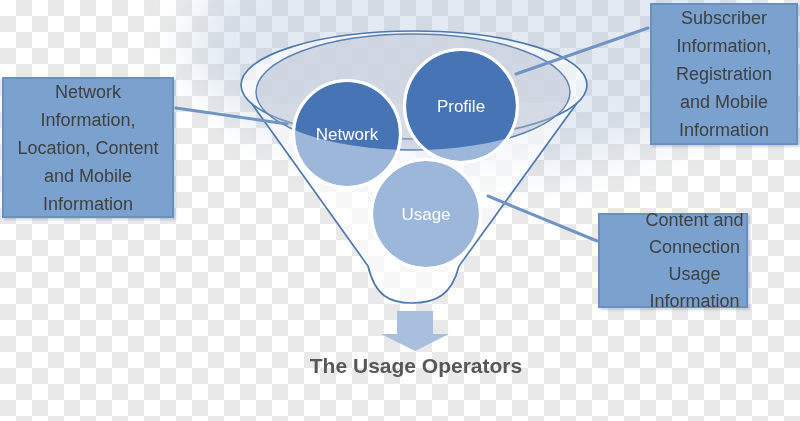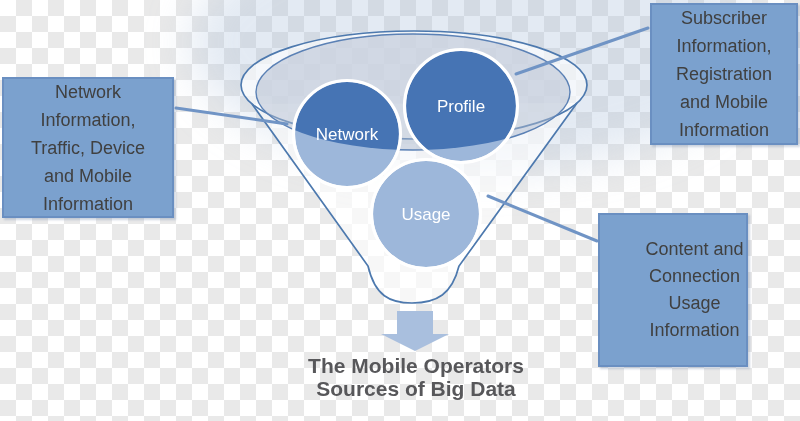--- a/index.html
+++ b/index.html
@@ -22,21 +22,21 @@
     box-shadow:2px 2px 2px rgba(120,140,170,0.35);
     color:#404040;text-align:center;
     display:flex;flex-direction:column;justify-content:center;
     font-size:18px;box-sizing:border-box;
   }
   .callout .ln{white-space:nowrap;}
   #callout-network{left:2px;top:77px;width:172px;height:141px;}
   #callout-network .ln{line-height:28px;}
   #callout-subscriber{left:650px;top:3px;width:148px;height:142px;}
   #callout-subscriber .ln{line-height:28px;}
-  #callout-content{left:598px;top:213px;width:150px;height:154px;padding-left:43px;}
+  #callout-content{left:598px;top:213px;width:150px;height:95px;padding-left:43px;}
   #callout-content .ln{line-height:27px;}
   .caption{
     position:absolute;left:416px;top:354px;transform:translateX(-50%);
     color:#57575a;font-weight:bold;font-size:21px;line-height:23px;
     text-align:center;white-space:nowrap;
   }
   .circle-label{
     font-size:17px;fill:#ffffff;text-anchor:middle;
     font-family:"Liberation Sans",sans-serif;
   }
@@ -86,38 +86,37 @@
     <line x1="176" y1="108" x2="287" y2="124" stroke="#7094c5" stroke-width="3" stroke-linecap="round"></line>
     <line x1="516" y1="74" x2="648" y2="28" stroke="#7094c5" stroke-width="3" stroke-linecap="round"></line>
     <line x1="488" y1="196" x2="597" y2="241" stroke="#7094c5" stroke-width="3" stroke-linecap="round"></line>
 
     <path d="M 397 311 L 433 311 L 433 334 L 449 334 L 415 351 L 381 334 L 397 334 Z" fill="#a9bfde"></path>
   </svg>
 
   <div class="callout" id="callout-network">
     <div class="ln">Network</div>
     <div class="ln">Information,</div>
-    <div class="ln">Traffic, Device</div>
+    <div class="ln">Location, Content</div>
     <div class="ln">and Mobile</div>
     <div class="ln">Information</div>
   </div>
 
   <div class="callout" id="callout-subscriber">
     <div class="ln">Subscriber</div>
     <div class="ln">Information,</div>
     <div class="ln">Registration</div>
     <div class="ln">and Mobile</div>
     <div class="ln">Information</div>
   </div>
 
   <div class="callout" id="callout-content">
     <div class="ln">Content and</div>
     <div class="ln">Connection</div>
     <div class="ln">Usage</div>
     <div class="ln">Information</div>
   </div>
 
   <div class="caption">
-    <div>The Mobile Operators</div>
-    <div>Sources of Big Data</div>
+    <div>The Usage Operators</div>
   </div>
 
 </div>
 
 </body></html>

